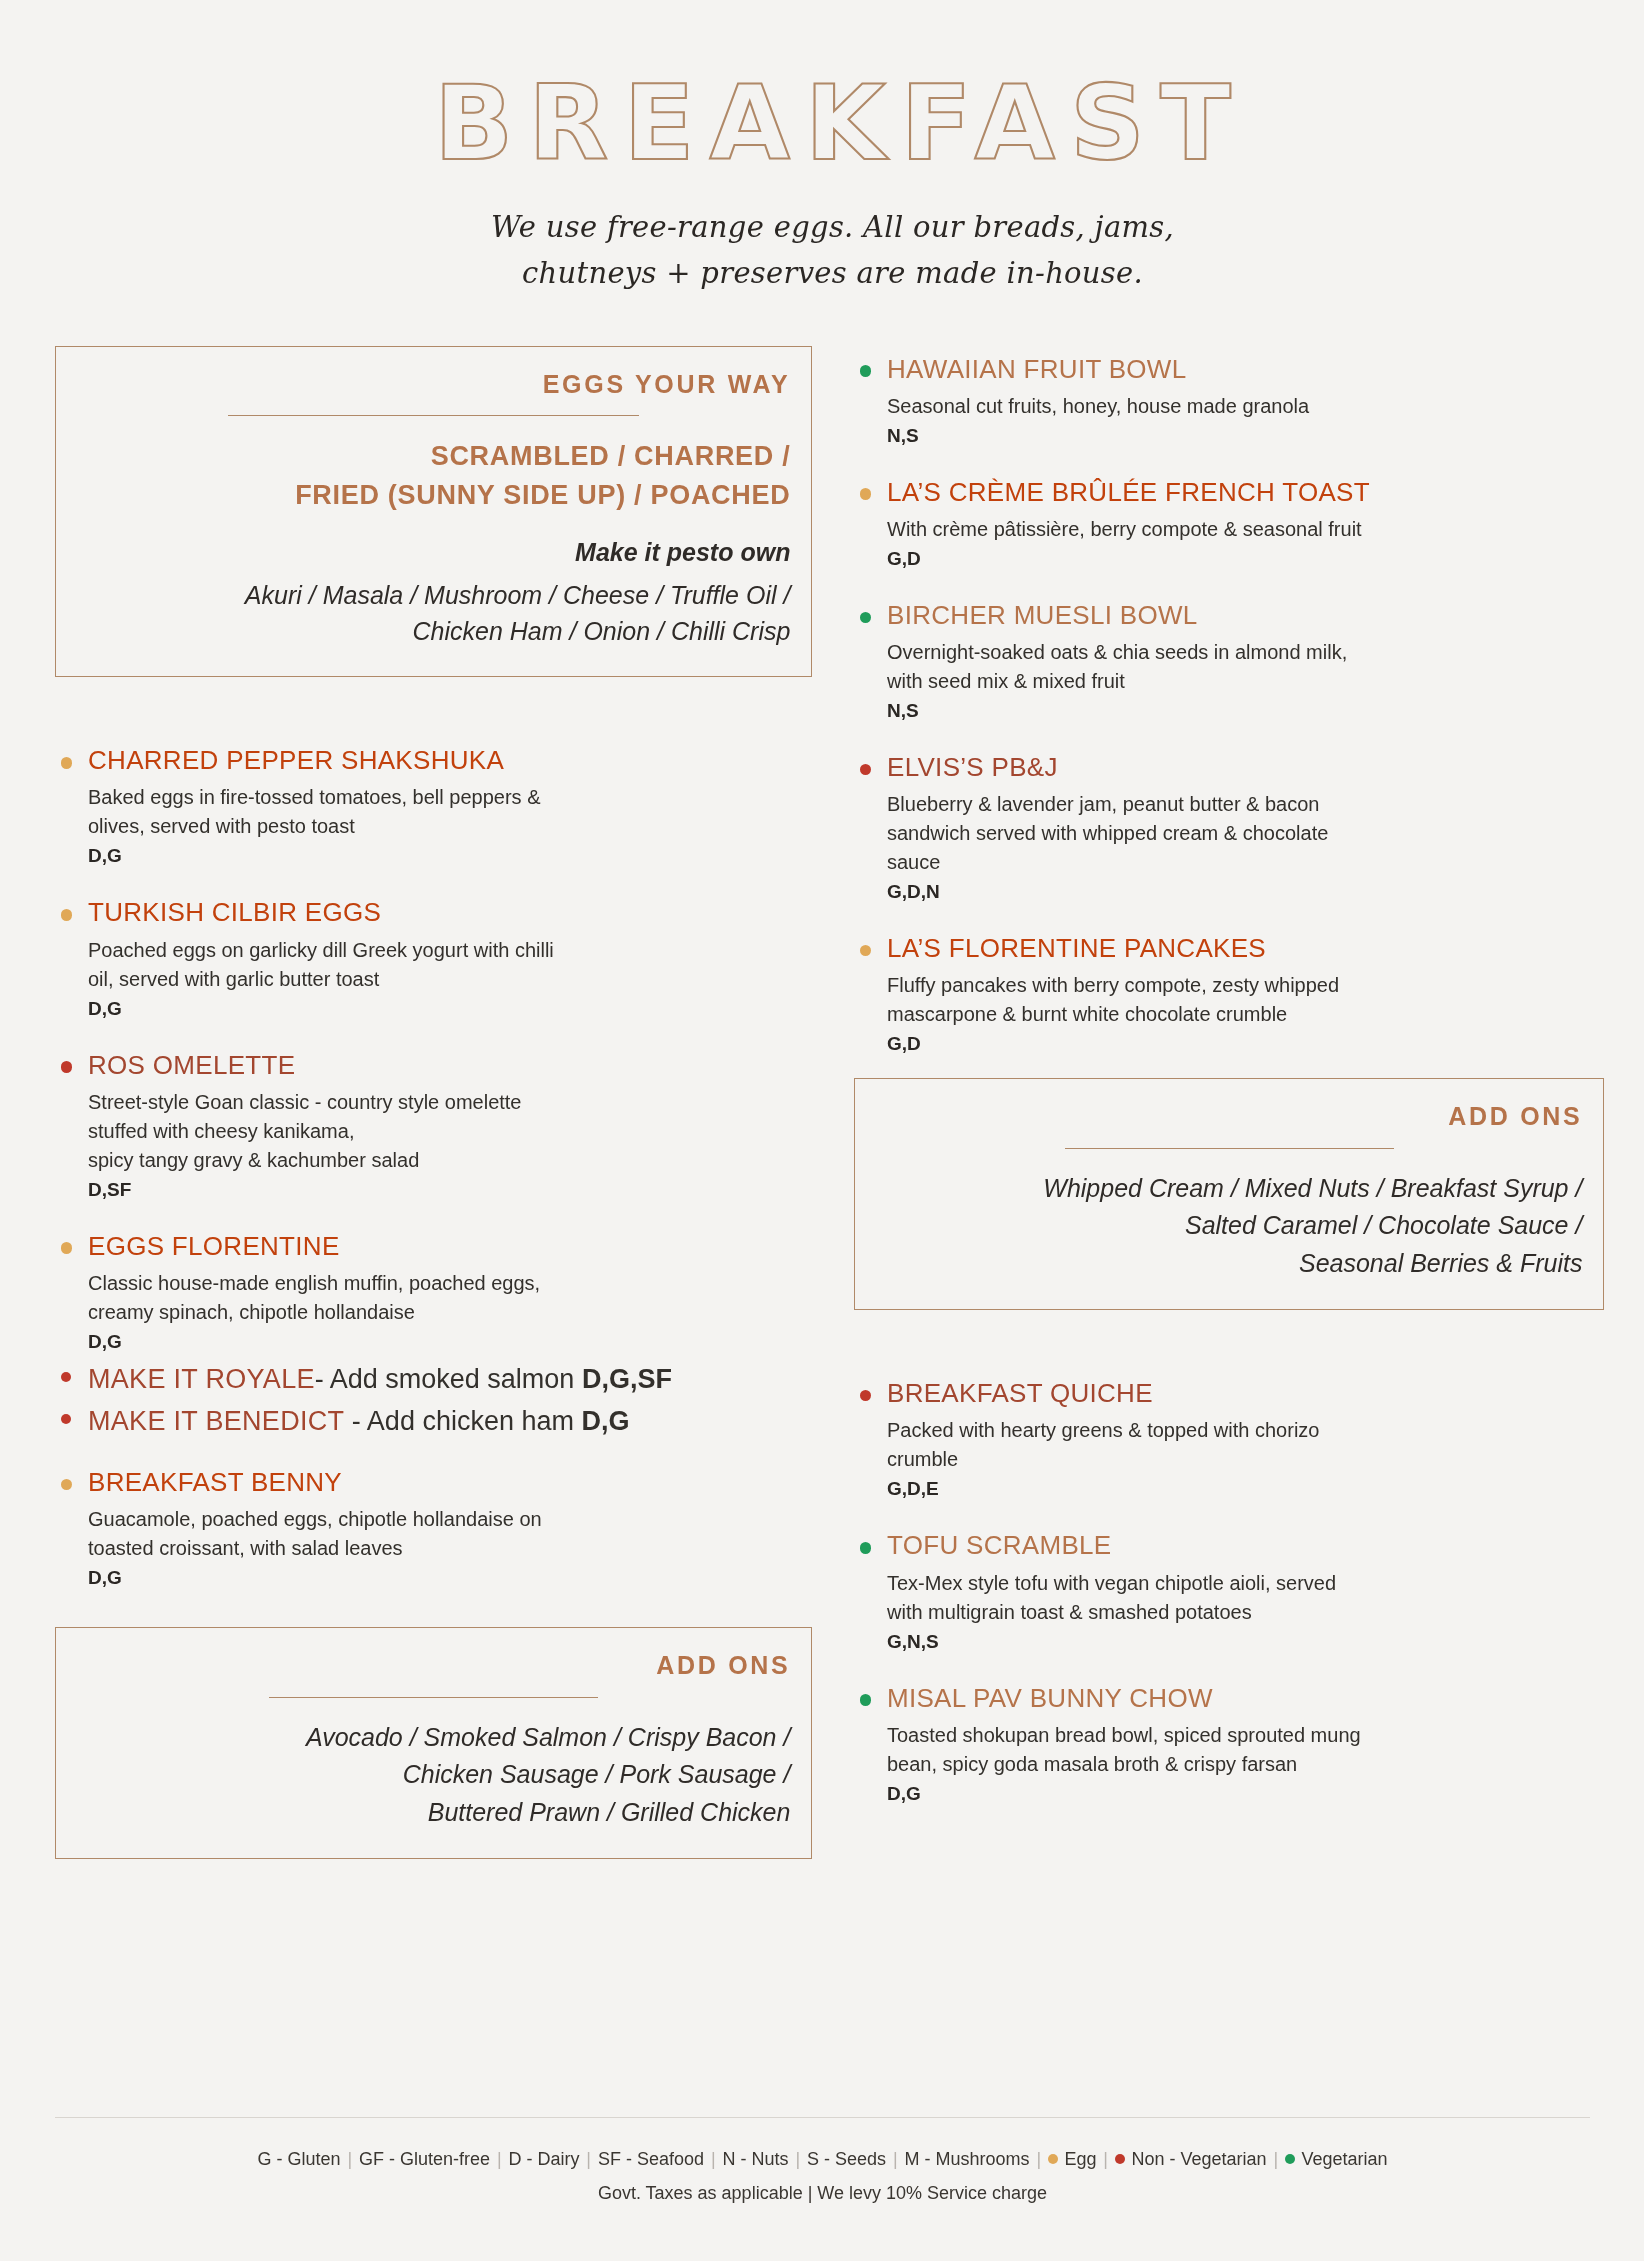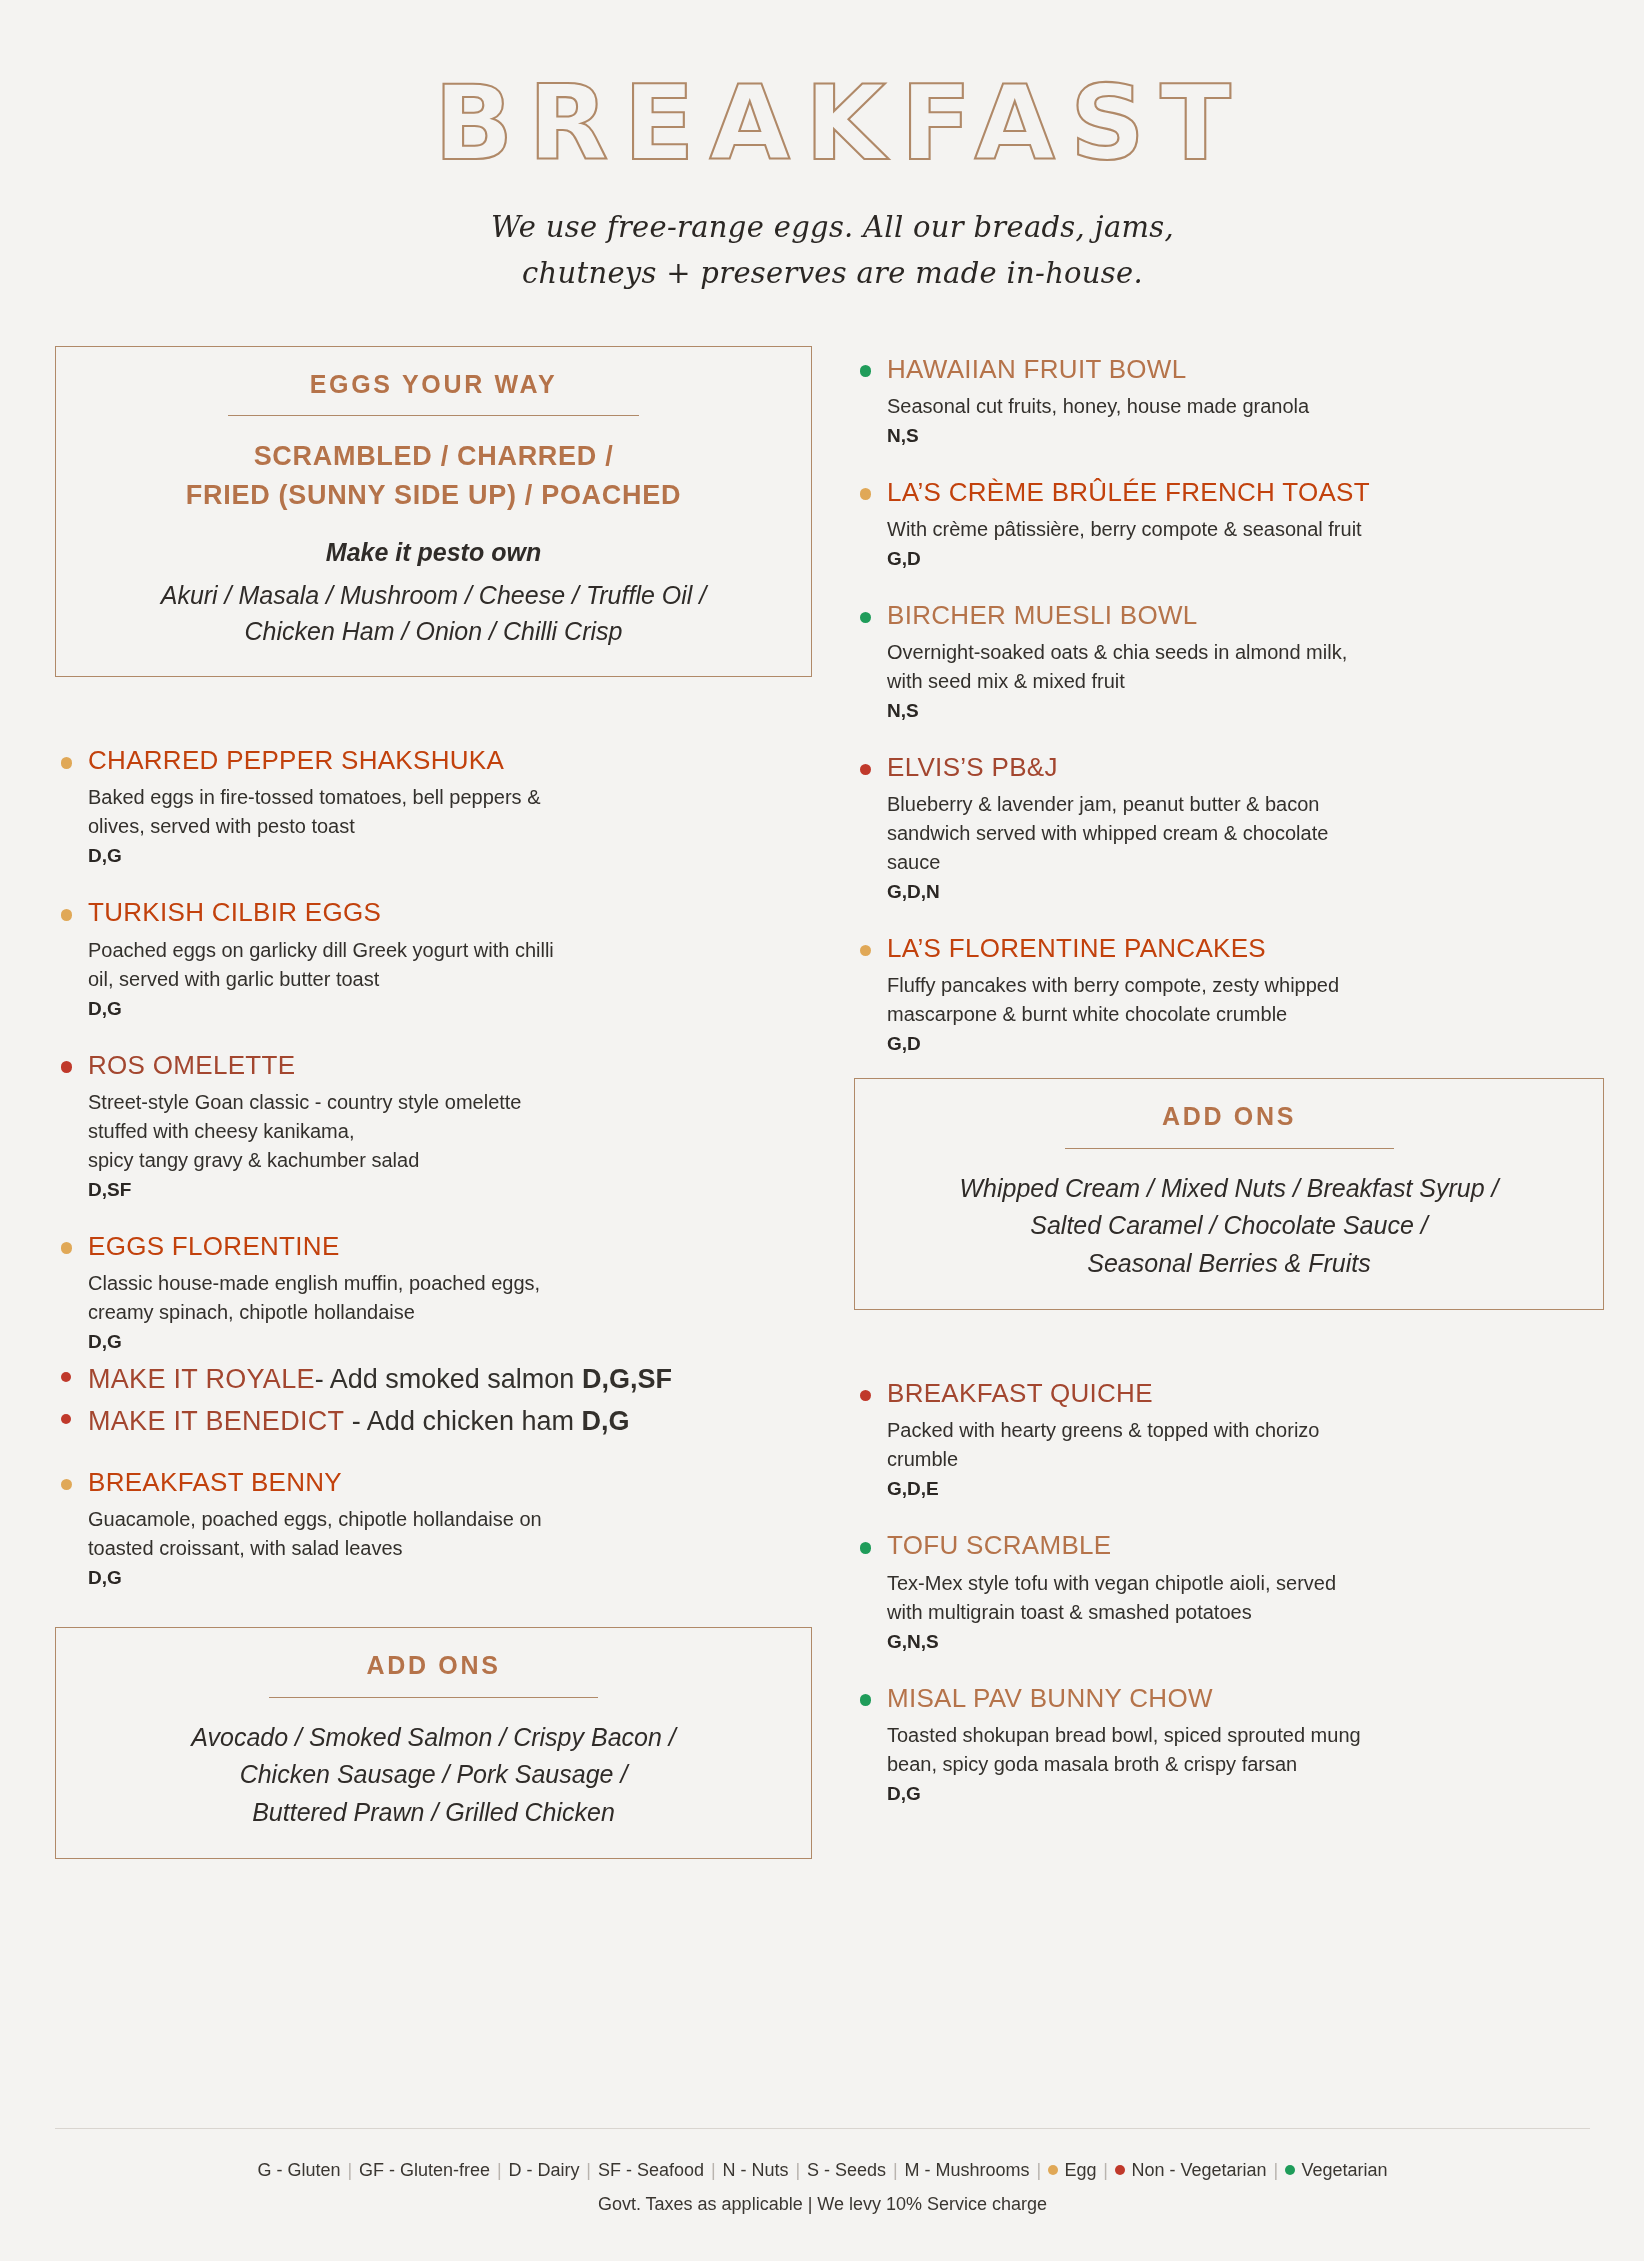--- a/index.html
+++ b/index.html
@@ -63,21 +63,21 @@
     width: 754px;
   }
   .col-left { width: 757px; }
   .col-right { width: 750px; }
 
   
   .box {
     border: 1.4px solid #b08968;
     box-sizing: border-box;
     padding: 23px 20.6px 27px 20.6px;
-    text-align: center;
+    text-align: right;
   }
   .box-title {
     font-size: 25px;
     font-weight: 700;
     letter-spacing: 2.7px;
     color: #b5734a;
     text-transform: uppercase;
   }
   .box-rule {
     width: 411px;
@@ -176,21 +176,21 @@
   .sub-bold { font-weight: 700; }
 
   .spacer-sm { height: 23px; }
   .spacer-md { height: 38px; }
 
   
   .footer {
     position: absolute;
     left: 0;
     right: 0;
-    bottom: 40px;
+    bottom: 51px;
     text-align: center;
   }
   .footer-line {
     position: absolute;
     left: 55px;
     right: 55px;
     top: -25px;
     height: 0.7px;
     background: #d9d5d0;
   }

